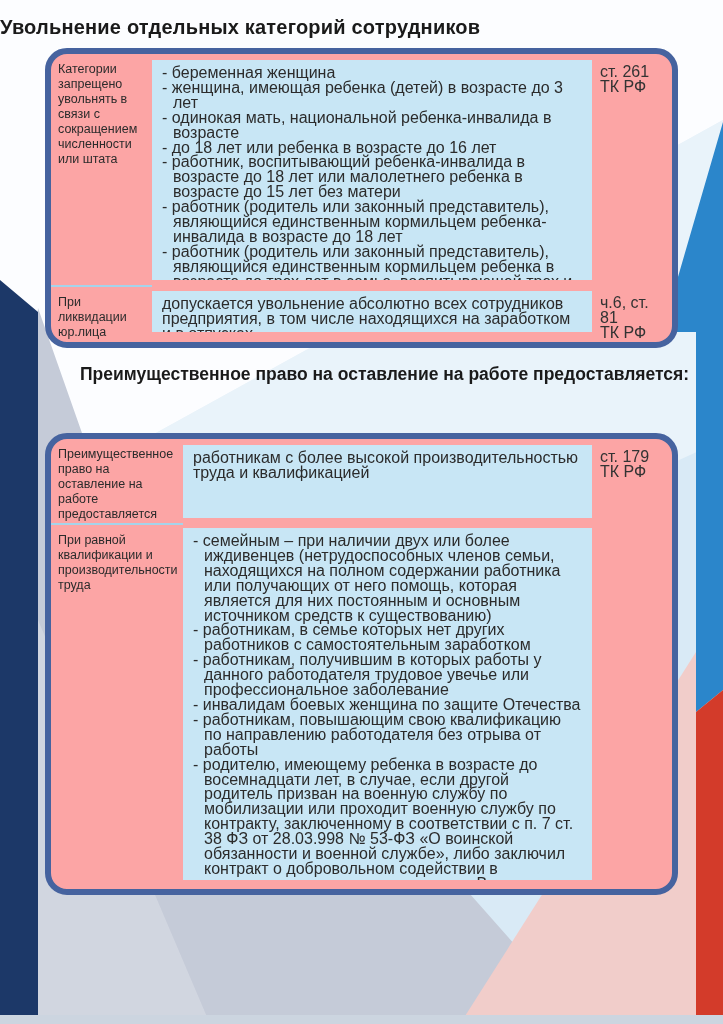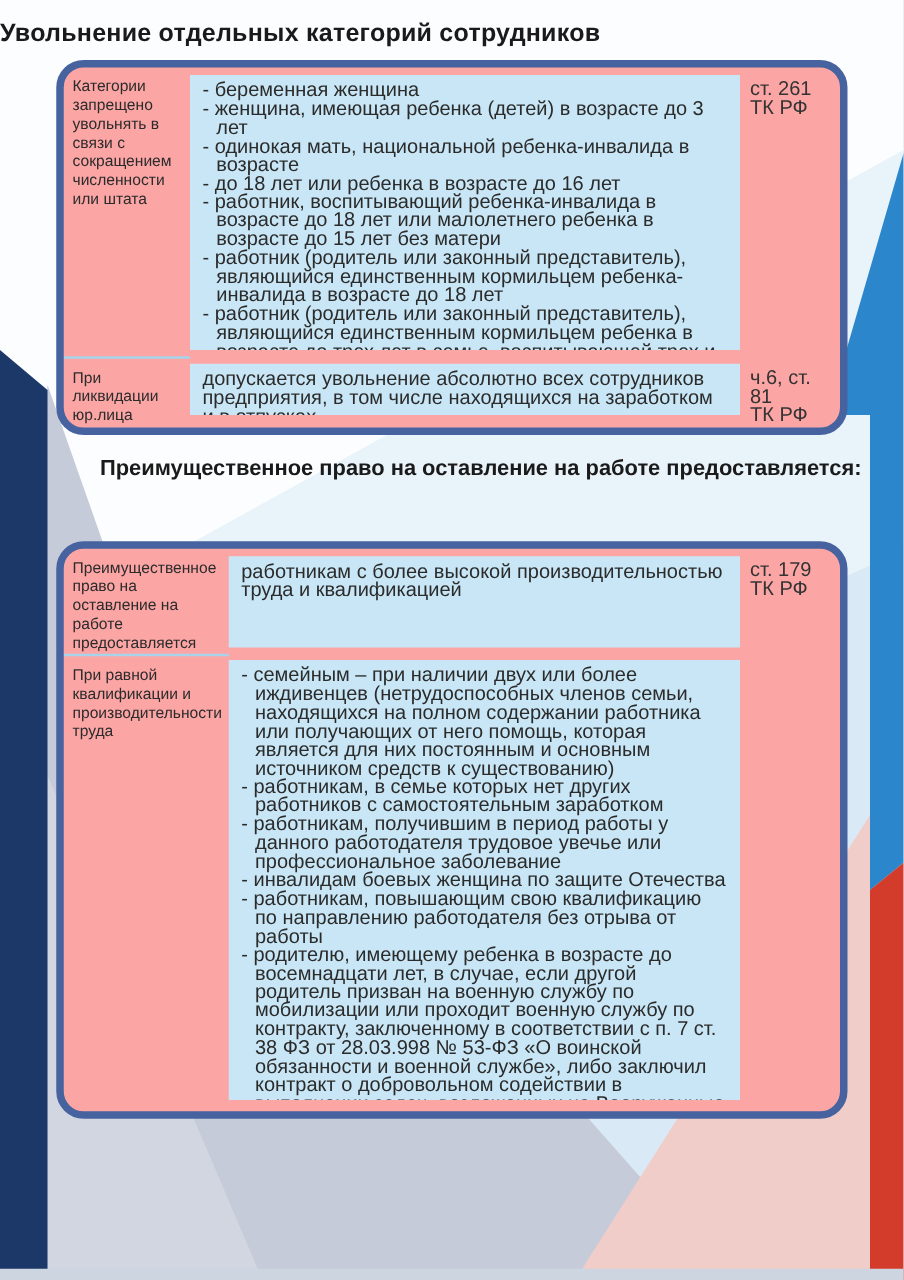--- a/index.html
+++ b/index.html
@@ -135,21 +135,21 @@
       <div class="cell-left">Преимущественное право на оставление на работе предоставляется</div>
       <div class="cell-mid">работникам с более высокой производительностью труда и квалификацией</div>
       <div class="cell-ref">ст. 179
 ТК РФ</div>
     </div>
     <div class="row grow divider-row row2-c2">
       <div class="cell-left">При равной квалификации и производительности труда</div>
       <div class="cell-mid">
           <div class="bullet">- семейным – при наличии двух или более иждивенцев (нетрудоспособных членов семьи, находящихся на полном содержании работника или получающих от него помощь, которая является для них постоянным и основным источником средств к существованию)</div>
           <div class="bullet">- работникам, в семье которых нет других работников с самостоятельным заработком</div>
-          <div class="bullet">- работникам, получившим в период работы у данного работодателя трудовое увечье или профессиональное заболевание</div>
+          <div class="bullet">- работникам, получившим в которых работы у данного работодателя трудовое увечье или профессиональное заболевание</div>
           <div class="bullet">- инвалидам боевых женщина по защите Отечества</div>
           <div class="bullet">- работникам, повышающим свою квалификацию по направлению работодателя без отрыва от работы</div>
           <div class="bullet">- родителю, имеющему ребенка в возрасте до восемнадцати лет, в случае, если другой родитель призван на военную службу по мобилизации или проходит военную службу по контракту, заключенному в соответствии с п. 7 ст. 38 ФЗ от 28.03.998 № 53-ФЗ «О воинской обязанности и военной службе», либо заключил контракт о добровольном содействии в выполнении задач, возложенных на Вооруженные Силы РФ или войска национальной гвардии РФ</div>
         </div>
       <div class="cell-ref"></div>
     </div>
   </div>
 
 </div>
 

